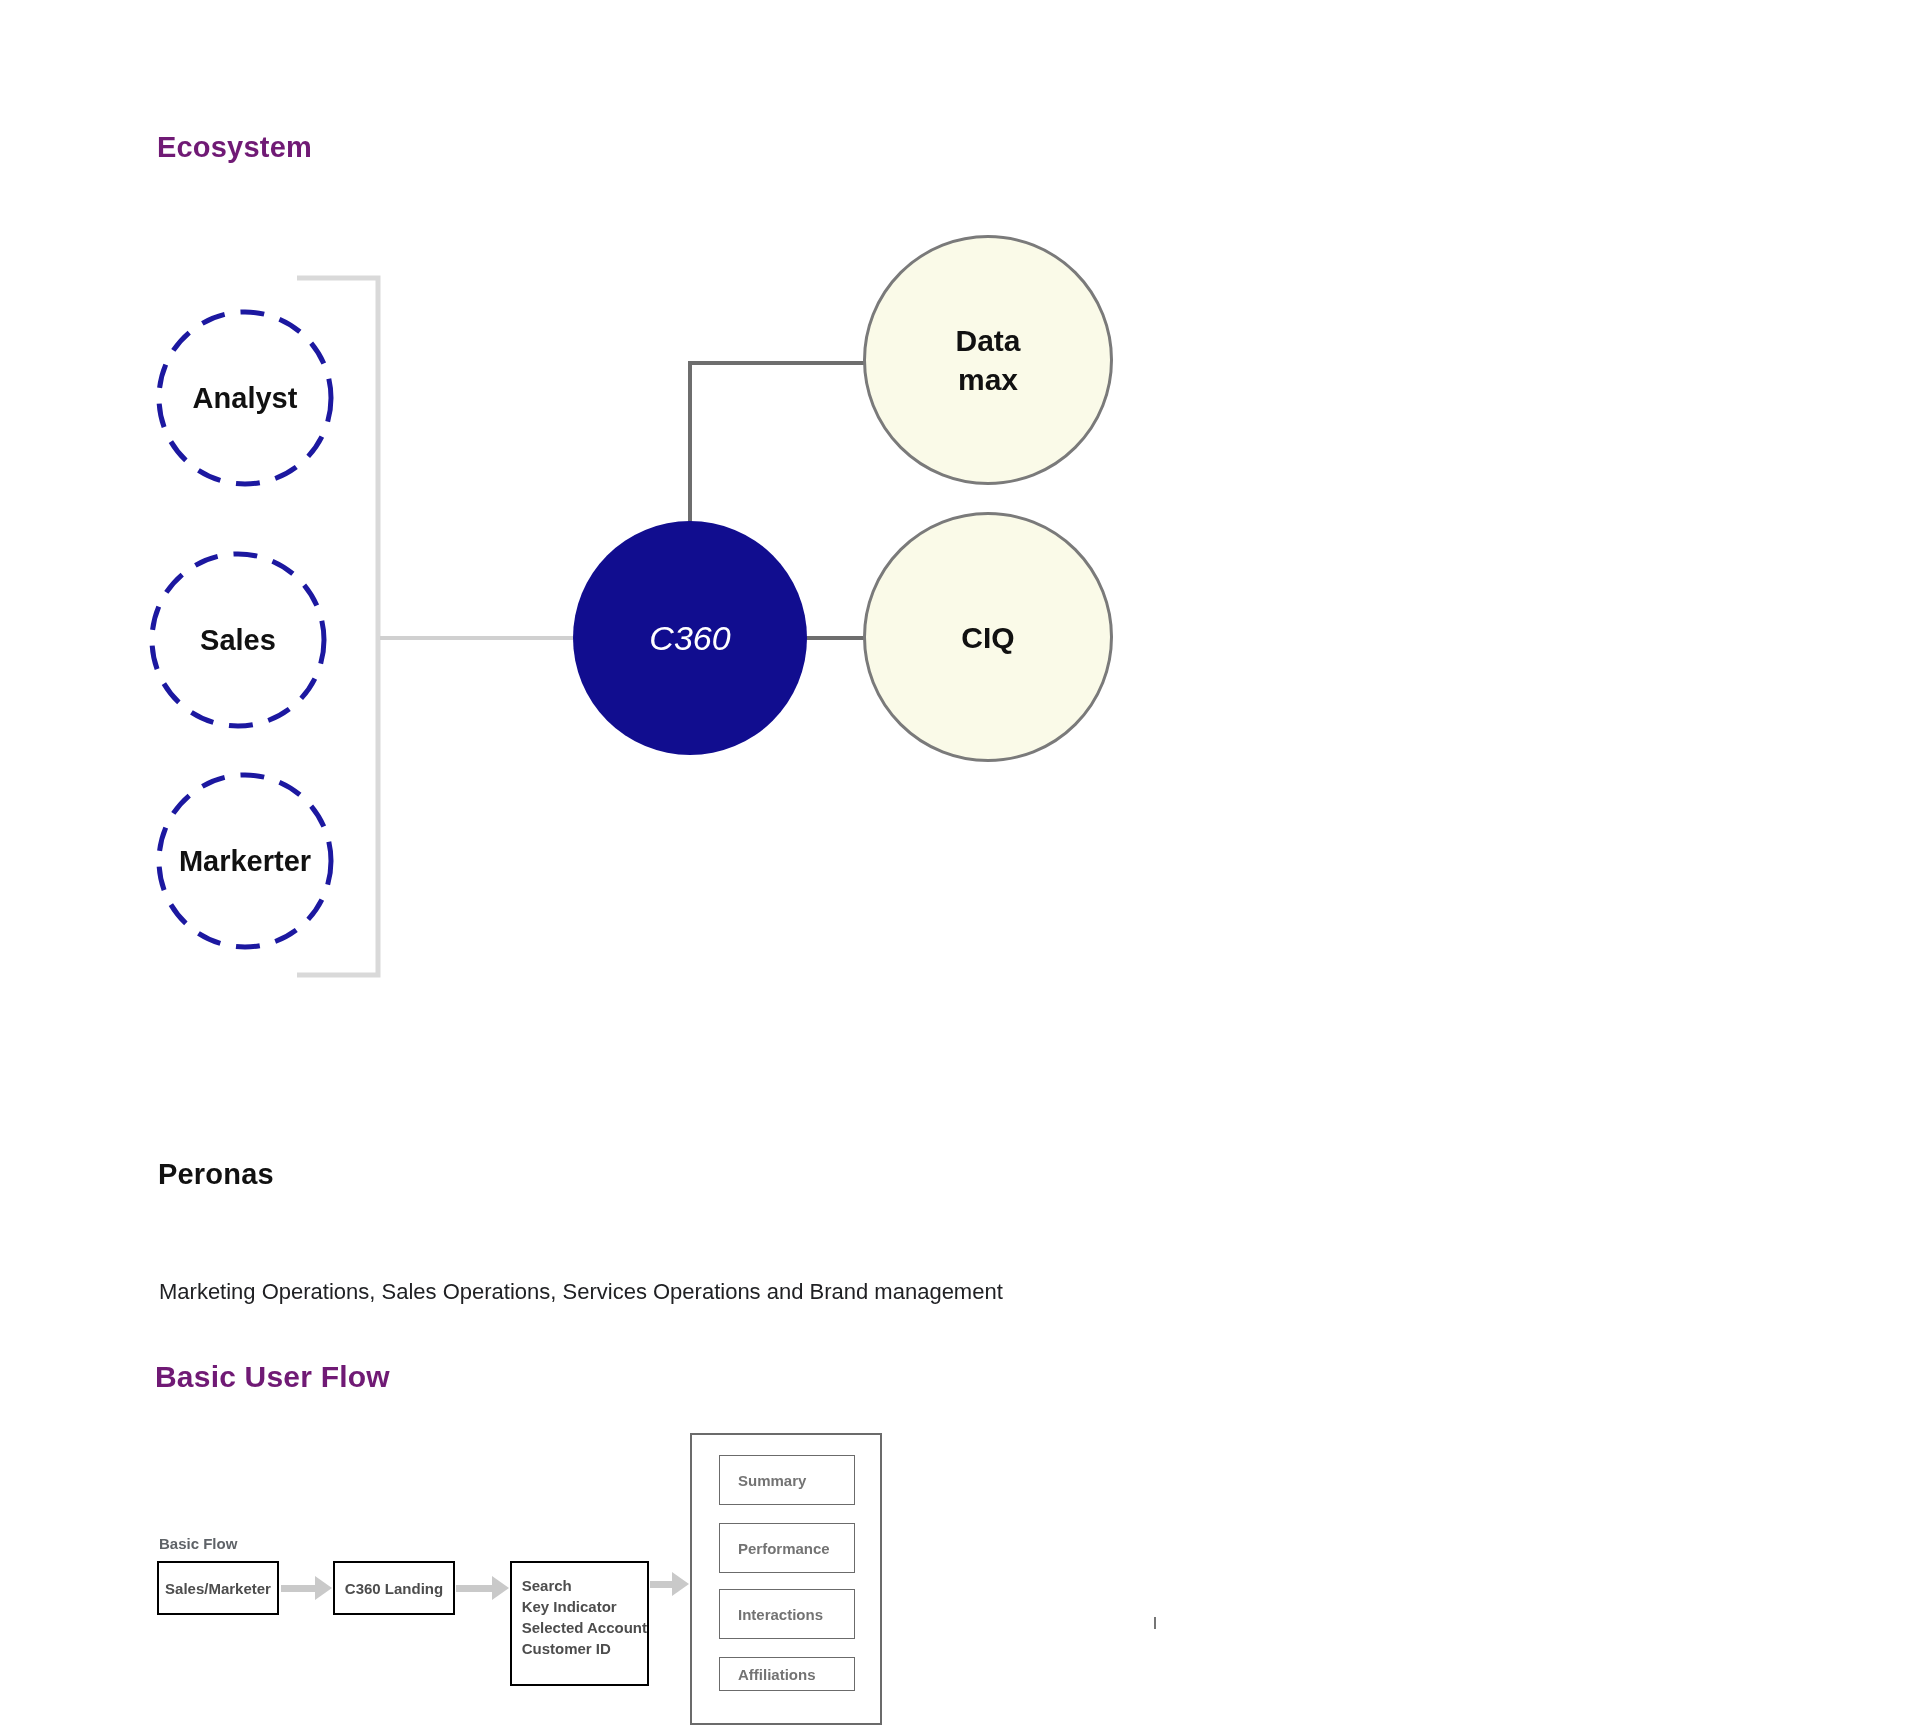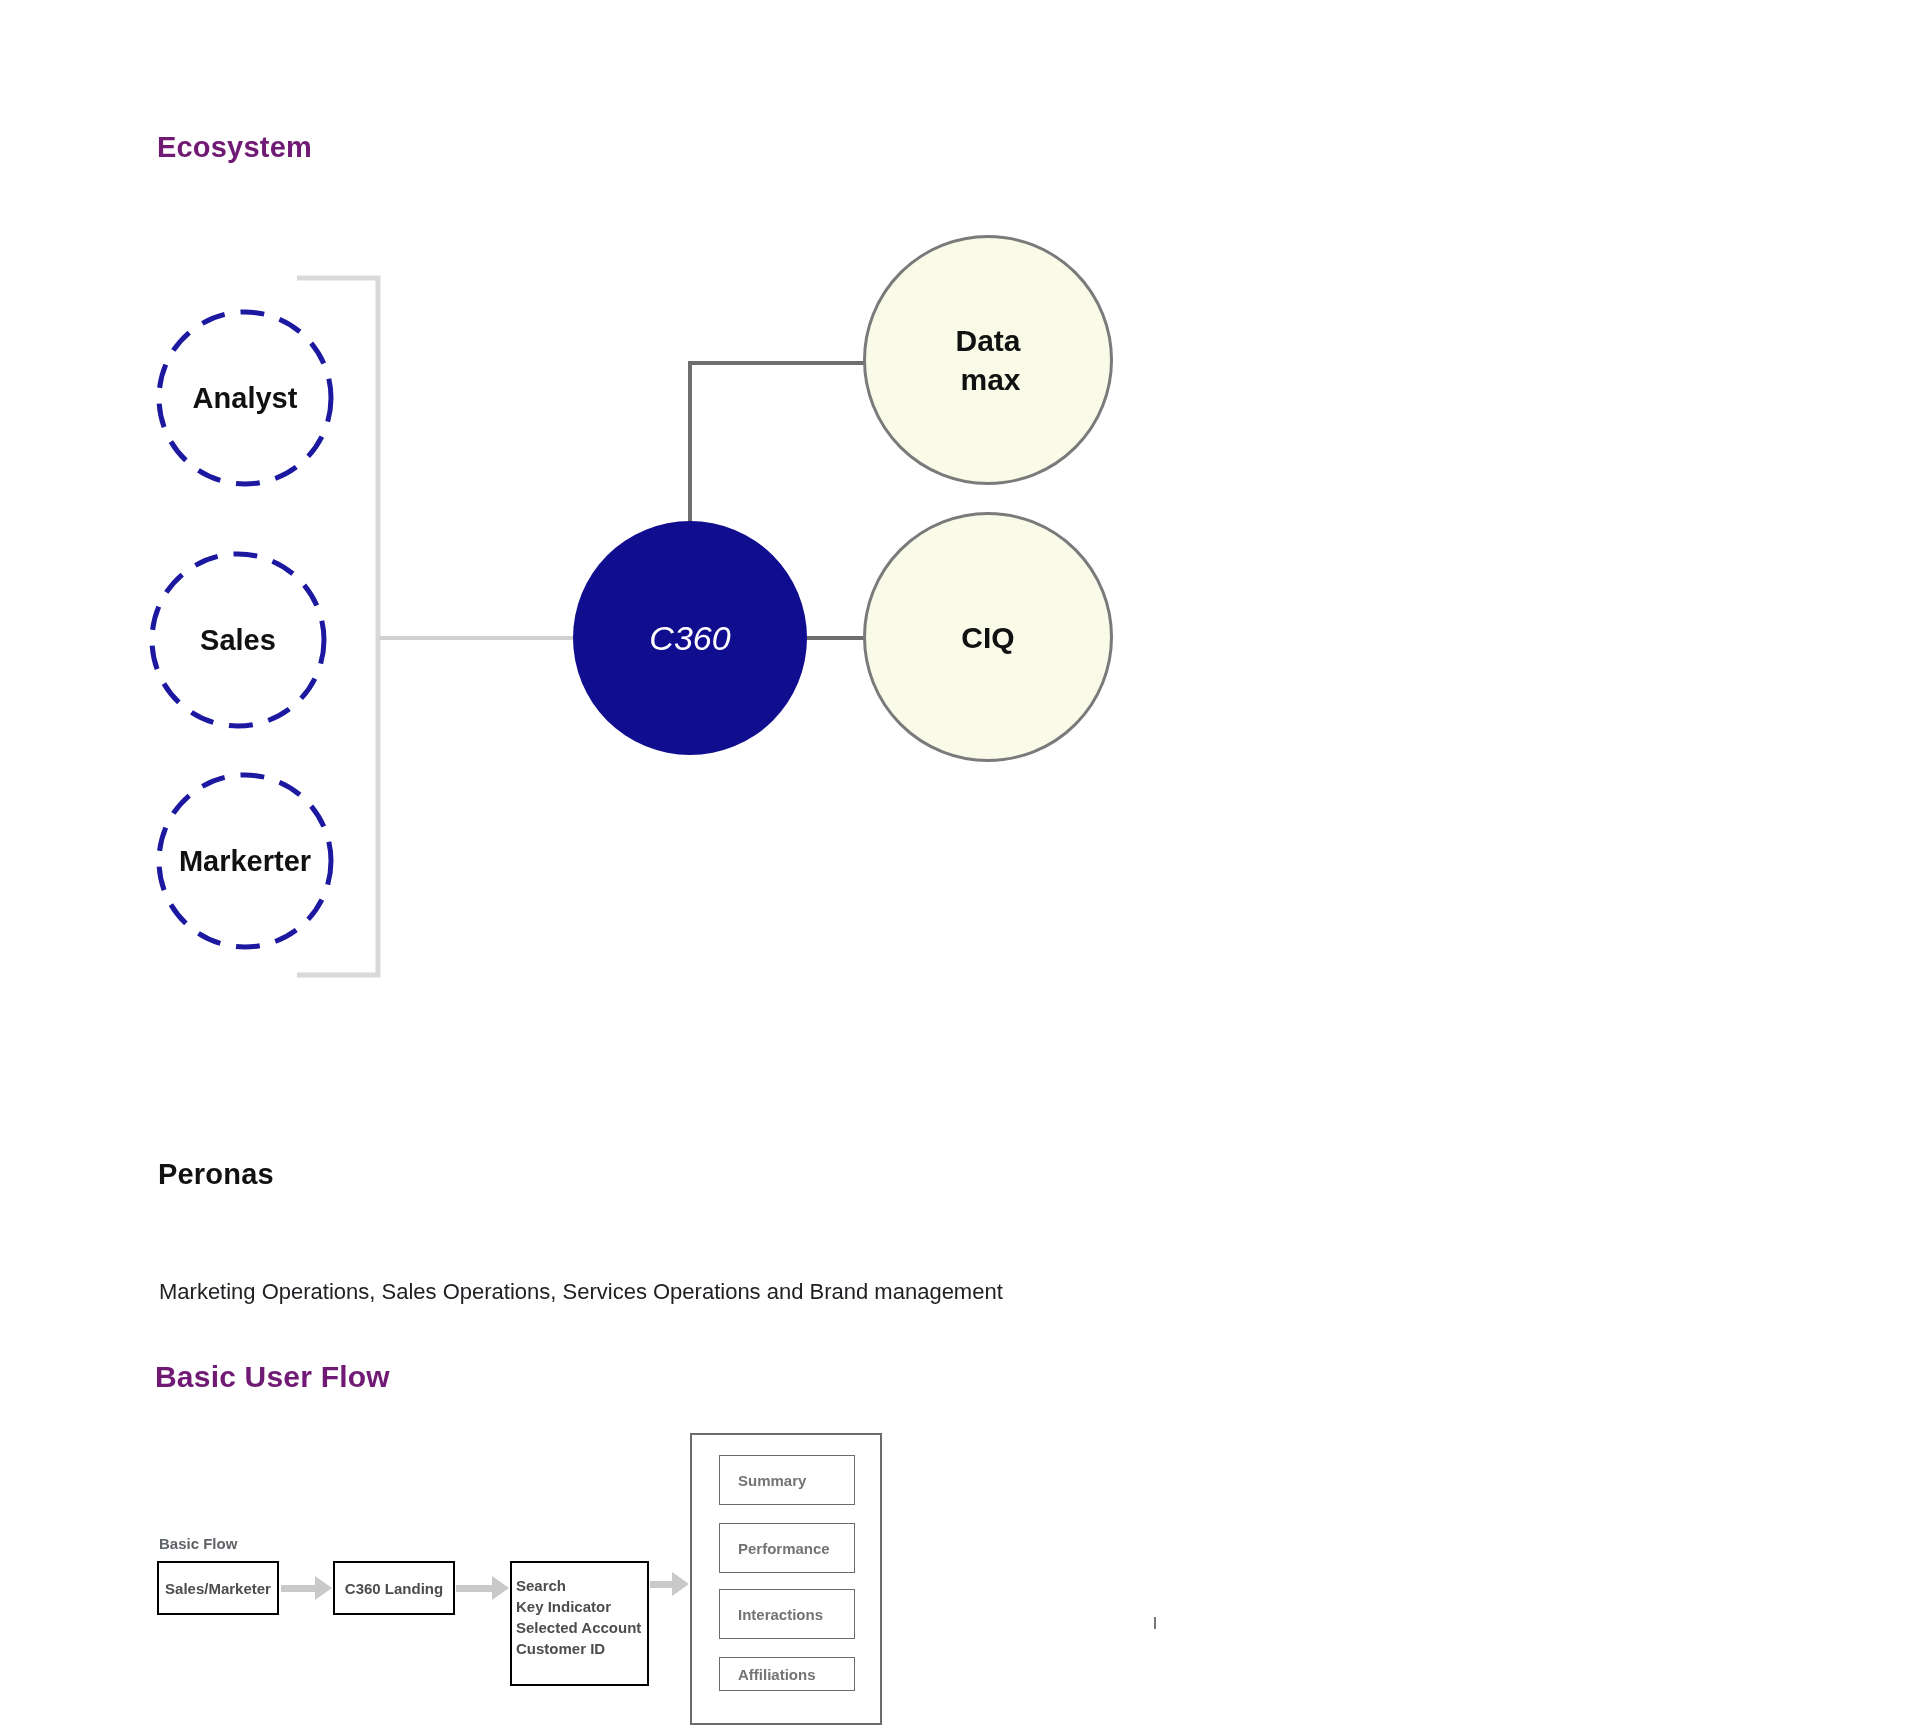--- a/index.html
+++ b/index.html
@@ -25,34 +25,34 @@
   
   .hub{
     width:234px;height:234px;border-radius:50%;background:#110d8f;
     display:flex;align-items:center;justify-content:center;
   }
   .hub .lbl{color:#ffffff;font-size:34px;font-style:italic;}
 
   
   .system{
     width:250px;height:250px;border-radius:50%;background:#fafae8;border:3px solid #7a7a7a;
-    box-sizing:border-box;display:flex;align-items:center;justify-content:center;text-align:right;
+    box-sizing:border-box;display:flex;align-items:center;justify-content:center;text-align:center;
   }
   .system .lbl{font-weight:bold;font-size:30px;line-height:39px;color:#111;white-space:pre-line;}
 
   .body-text{font-size:22px;color:#202124;}
 
   
   .flow-label{font-size:15px;font-weight:600;color:#5f6368;}
   .flow-box{
     border:2px solid #000000;box-sizing:border-box;background:#fff;
     display:flex;align-items:center;justify-content:center;
     font-size:15px;font-weight:bold;color:#4d4d4d;
   }
-  .flow-box.multi{align-items:flex-start;justify-content:flex-start;padding:12px 0 0 4px;}
+  .flow-box.multi{align-items:flex-start;justify-content:flex-end;padding:12px 0 0 4px;}
   .flow-box.multi .line{font-size:15px;font-weight:bold;color:#4d4d4d;line-height:21px;}
 
   .arrow{height:24px;display:flex;align-items:center;}
   .arrow .shaft{height:7px;background:#c9c9c9;flex:1;}
   .arrow .head{
     width:0;height:0;border-top:12px solid transparent;border-bottom:12px solid transparent;
     border-left:17px solid #c9c9c9;
   }
 
   .tab-container{border:2px solid #6b6b6b;box-sizing:border-box;background:#fff;}

